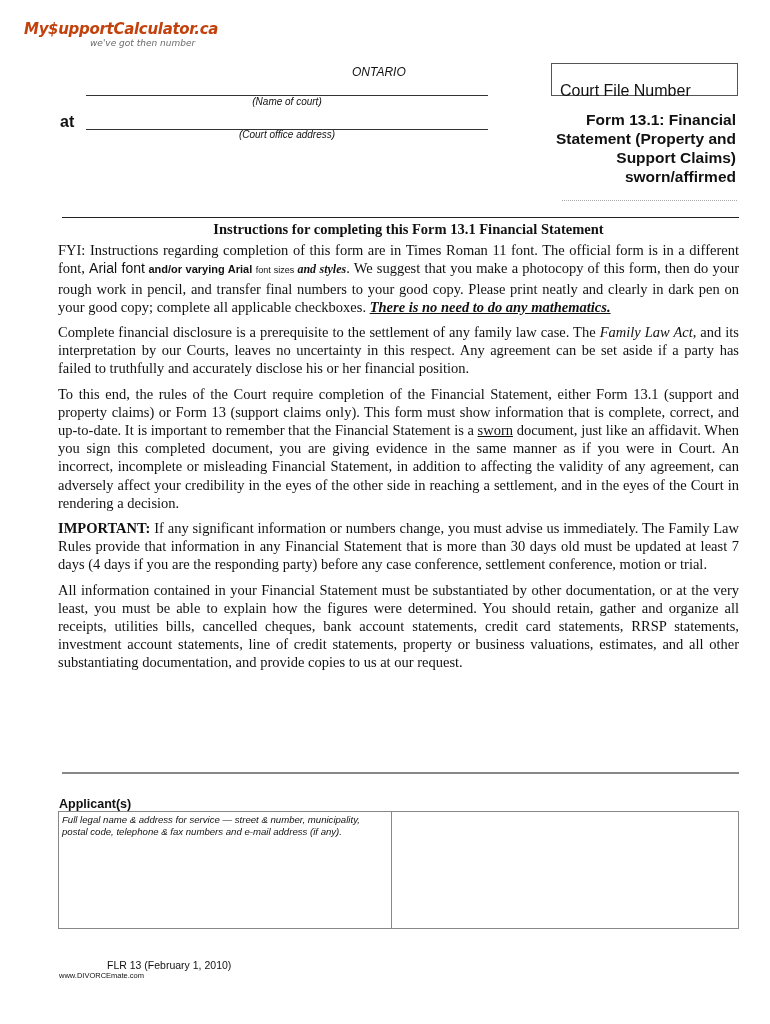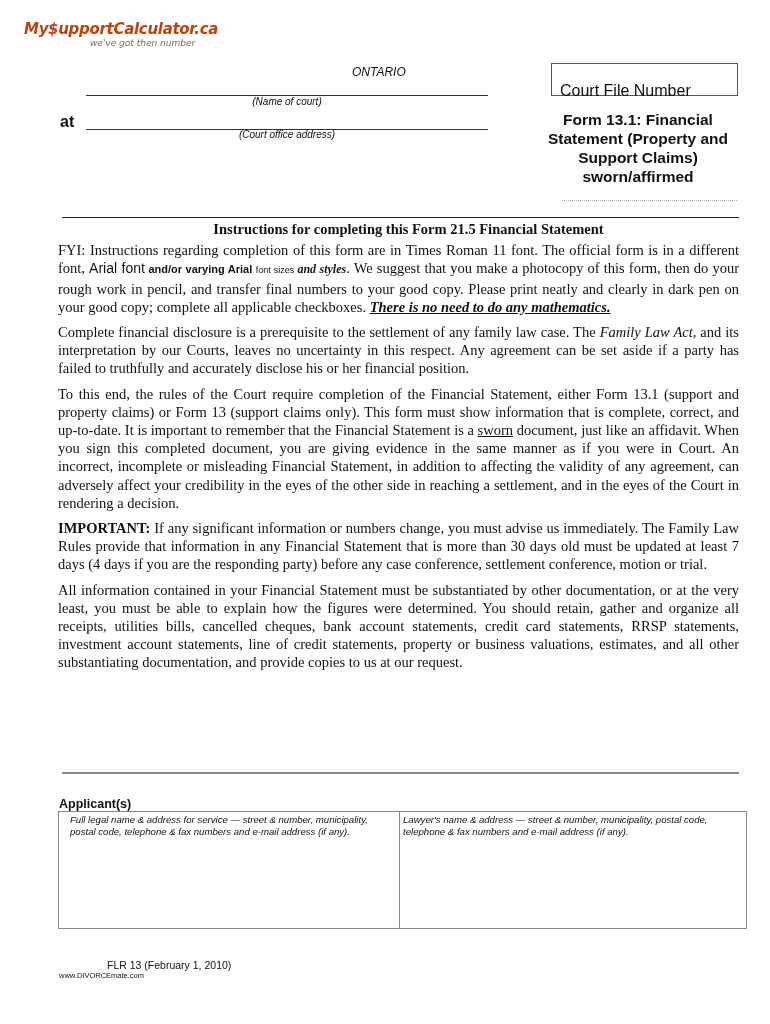--- a/index.html
+++ b/index.html
@@ -13,41 +13,41 @@
 
   
   .ontario { left: 352px; top: 65px; font-family: "Liberation Sans", sans-serif; font-style: italic; font-size: 12px; }
   .court-line { left: 86px; width: 402px; height: 0; border-top: 1px solid #333; }
   .court-caption { font-family: "Liberation Sans", sans-serif; font-style: italic; font-size: 10px; width: 402px; left: 86px; text-align: center; }
   .at-label { left: 60px; top: 113px; font-family: "Liberation Sans", sans-serif; font-weight: bold; font-size: 16px; }
 
   .file-box { left: 551px; top: 63px; width: 185px; height: 31px; border: 1px solid #555; }
   .file-box span { position: absolute; left: 2px; top: 18px; font-family: "Liberation Sans", sans-serif; font-size: 16px; margin-left: 6px; }
 
-  .form-title { left: 540px; top: 110px; width: 196px; text-align: center; font-family: "Liberation Sans", sans-serif; font-weight: bold; font-size: 15.5px; line-height: 19px; }
+  .form-title { left: 540px; top: 110px; width: 196px; text-align: right; font-family: "Liberation Sans", sans-serif; font-weight: bold; font-size: 15.5px; line-height: 19px; }
   .dotted-line { left: 562px; top: 200px; width: 175px; border-top: 1px dotted #aaa; }
   .hr-top { left: 62px; top: 217px; width: 677px; border-top: 1px solid #222; }
 
   
   .instructions { left: 58px; top: 220px; width: 681px; font-family: "Liberation Serif", serif; font-size: 14.5px; line-height: 18.2px; text-align: justify; }
   .instr-heading { text-align: center; font-weight: bold; font-size: 14.5px; margin: 0 0 3px 0; padding-left: 20px; }
   .instructions p { margin: 0 0 7px 0; }
   .arial { font-family: "Liberation Sans", sans-serif; }
   .arial-lg { font-size: 14px; }
   .arial-bold { font-weight: bold; font-size: 11px; }
   .arial-tiny { font-size: 9px; }
   .arial-bi { font-weight: bold; font-style: italic; font-size: 12px; font-family: Liberation Serif, serif; }
   .bui { font-weight: bold; font-style: italic; text-decoration: underline; }
   .under { text-decoration: underline; }
 
   .hr-bottom { left: 62px; top: 772px; width: 677px; border-top: 2px solid #888; }
 
   
   .applicant-label { left: 59px; top: 797px; font-family: "Liberation Sans", sans-serif; font-weight: bold; font-size: 12.5px; }
-  .applicant-box { left: 58px; top: 811px; width: 679px; height: 116px; border: 1px solid #888; display: flex; padding-left: 8px; }
+  .applicant-box { left: 58px; top: 811px; width: 679px; height: 116px; border: 1px solid #888; display: flex; }
   .app-cell { position: relative; font-family: "Liberation Sans", sans-serif; font-style: italic; font-size: 9.6px; line-height: 12px; padding: 2px 3px; box-sizing: border-box; height: 100%; }
   .app-cell.left { width: 333px; border-right: 1px solid #888; }
   .app-cell.right { flex: 1; }
 
   
   .footer { left: 59px; top: 959px; font-family: "Liberation Sans", sans-serif; }
   .footer .code { font-size: 10.5px; line-height: 12px; padding-left: 48px; }
   .footer .site { font-size: 7.5px; line-height: 9px; }
 </style>
 </head>
@@ -69,42 +69,39 @@
 
 <div class="abs file-box">
   <span>Court File Number</span>
 </div>
 
 <div class="abs form-title">Form 13.1: Financial Statement (Property and Support Claims) sworn/affirmed</div>
 <div class="abs dotted-line"></div>
 <div class="abs hr-top"></div>
 
 <div class="abs instructions">
-  <div class="instr-heading">Instructions for completing this Form 21.5 Financial Statement</div>
+  <div class="instr-heading">Instructions for completing this Form 13.1 Financial Statement</div>
 
   <p><span>FYI: Instructions regarding completion of this form are in Times Roman 11 font. The official form is in a different font, </span><span class="arial arial-lg">Arial font</span><span class="arial arial-bold"> and/or varying Arial </span><span class="arial arial-tiny">font sizes </span><span class="arial arial-bi">and styles</span><span>.  We suggest that you make a photocopy of this form, then do your rough work in pencil, and transfer final numbers to your good copy.  Please print neatly and clearly in dark pen on your good copy; complete all applicable checkboxes.  </span><span class="bui">There is no need to do any mathematics.</span></p>
 
   <p><span>Complete financial disclosure is a prerequisite to the settlement of any family law case.  The </span><i>Family Law Act</i><span>, and its interpretation by our Courts, leaves no uncertainty in this respect.  Any agreement can be set aside if a party has failed to truthfully and accurately disclose his or her financial position.</span></p>
 
   <p><span>To this end, the rules of the Court require completion of the Financial Statement, either Form 13.1 (support and property claims) or Form 13 (support claims only).  This form must show information that is complete, correct, and up-to-date.  It is important to remember that the Financial Statement is a </span><span class="under">sworn</span><span> document, just like an affidavit.  When you sign this completed document, you are giving evidence in the same manner as if you were in Court.  An incorrect, incomplete or misleading Financial Statement, in addition to affecting the validity of any agreement, can adversely affect your credibility in the eyes of the other side in reaching a settlement, and in the eyes of the Court in rendering a decision.</span></p>
 
   <p><b>IMPORTANT:</b><span>  If any significant information or numbers change, you must advise us immediately.  The Family Law Rules provide that information in any Financial Statement that is more than 30 days old must be updated at least 7 days (4 days if you are the responding party) before any case conference, settlement conference, motion or trial.</span></p>
 
 
   <p>All information contained in your Financial Statement must be substantiated by other documentation, or at the very least, you must be able to explain how the figures were determined.  You should retain, gather and organize all receipts, utilities bills, cancelled cheques, bank account statements, credit card statements, RRSP statements, investment account statements, line of credit statements, property or business valuations, estimates, and all other substantiating documentation, and provide copies to us at our request.</p>
 </div>
 
 <div class="abs hr-bottom"></div>
 
 <div class="abs applicant-label">Applicant(s)</div>
 <div class="abs applicant-box">
   <div class="app-cell left">
     <span>Full legal name &amp; address for service — street &amp; number, municipality, postal code, telephone &amp; fax numbers and e-mail address (if any).</span>
   </div>
-  <div class="app-cell right">
-    <span>Lawyer's name &amp; address — street &amp; number, municipality, postal code, telephone &amp; fax numbers and e-mail address (if any).</span>
-  </div>
 </div>
 
 <div class="abs footer">
   <div class="code">FLR 13 (February 1, 2010)</div>
   <div class="site">www.DIVORCEmate.com</div>
 </div>
 
 </body></html>

